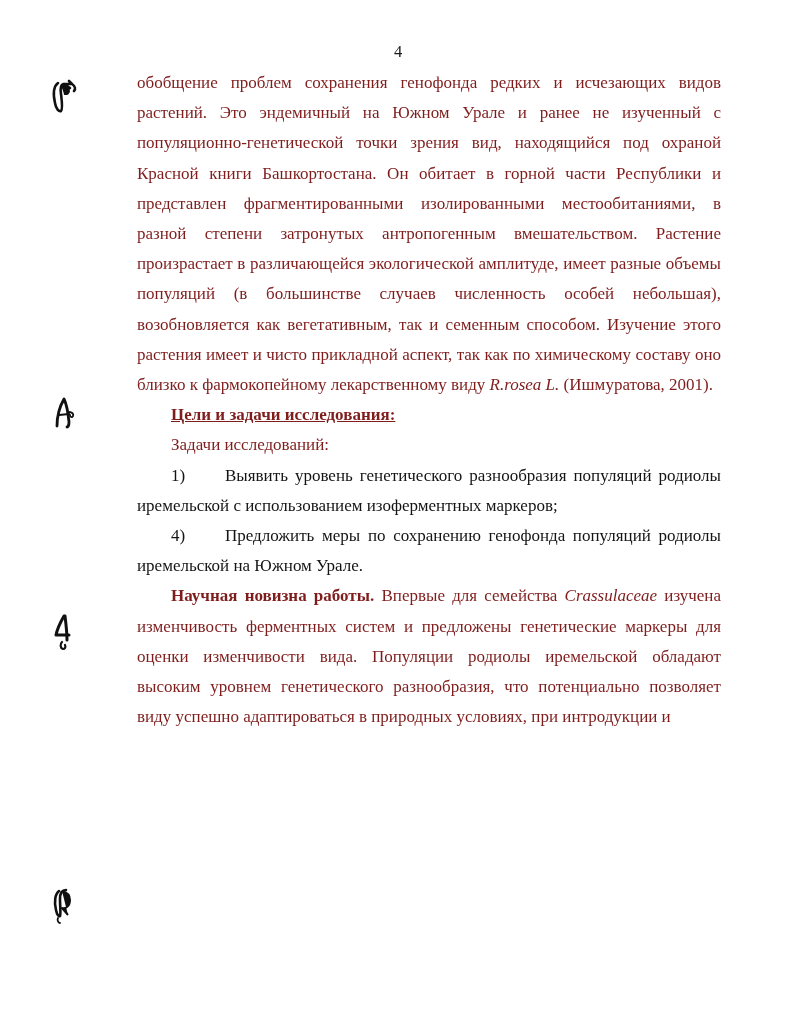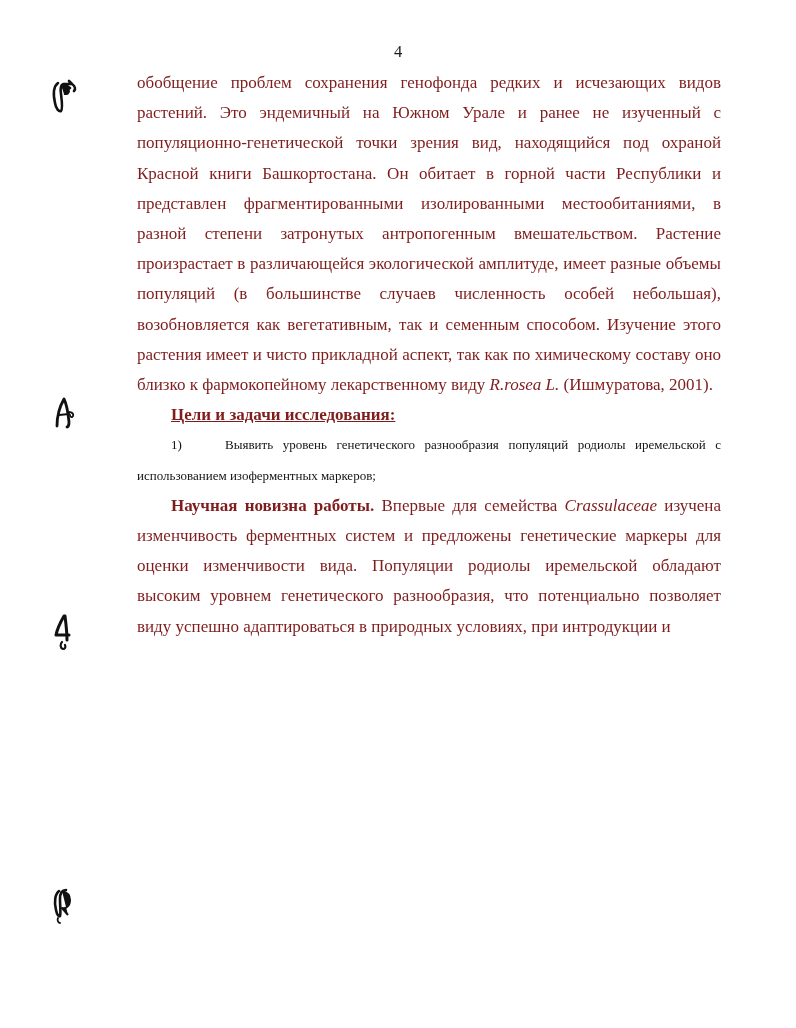--- a/index.html
+++ b/index.html
@@ -49,21 +49,21 @@
   .para.indent {
     text-indent: 34px;
   }
   .para.no-indent {
     text-indent: 0;
   }
 
   
   .task {
     margin: 0;
-    font-size: 13px;
+    font-size: 17px;
     line-height: 30.2px;
     text-align: justify;
     color: #141414;
     position: relative;
     padding-left: 0;
   }
   .task .marker {
     display: inline-block;
     width: 34px;
     margin-left: 34px;
@@ -128,22 +128,24 @@
     </svg>
   </div>
 
   <div class="text-column">
 
     <p class="para no-indent"><span>обобщение проблем сохранения генофонда редких и исчезающих видов растений. Это эндемичный на Южном Урале и ранее не изученный с популяционно-генетической точки зрения вид, находящийся под охраной Красной книги Башкортостана. Он обитает в горной части Республики и представлен фрагментированными изолированными местообитаниями, в разной степени затронутых антропогенным вмешательством. Растение произрастает в различающейся экологической амплитуде, имеет разные объемы популяций (в большинстве случаев численность особей небольшая), возобновляется как вегетативным, так и семенным способом. Изучение этого растения имеет и чисто прикладной аспект, так как по химическому составу оно близко к фармокопейному лекарственному виду </span><i class="ital">R.rosea L.</i><span> (Ишмуратова, 2001).</span></p>
 
     <p class="para indent"><b class="bold"><u class="uline">Цели и задачи исследования:</u></b></p>
 
 
+    <p class="para indent"><span>Задачи исследований:</span></p>
 
     <p class="task"><span class="marker">1)</span><span>Выявить уровень генетического разнообразия популяций родиолы иремельской с использованием изоферментных маркеров;</span></p>
 
 
 
+    <p class="task"><span class="marker">4)</span><span>Предложить меры по сохранению генофонда популяций родиолы иремельской на Южном Урале.</span></p>
 
     <p class="para indent"><b class="bold">Научная новизна работы.</b><span> Впервые для семейства </span><i class="ital">Crassulaceae</i><span> изучена изменчивость ферментных систем и предложены генетические маркеры для оценки изменчивости вида. Популяции родиолы иремельской обладают высоким уровнем генетического разнообразия, что потенциально позволяет виду успешно адаптироваться в природных условиях, при интродукции и</span></p>
 
   </div>
 </div>
 
 </body></html>

